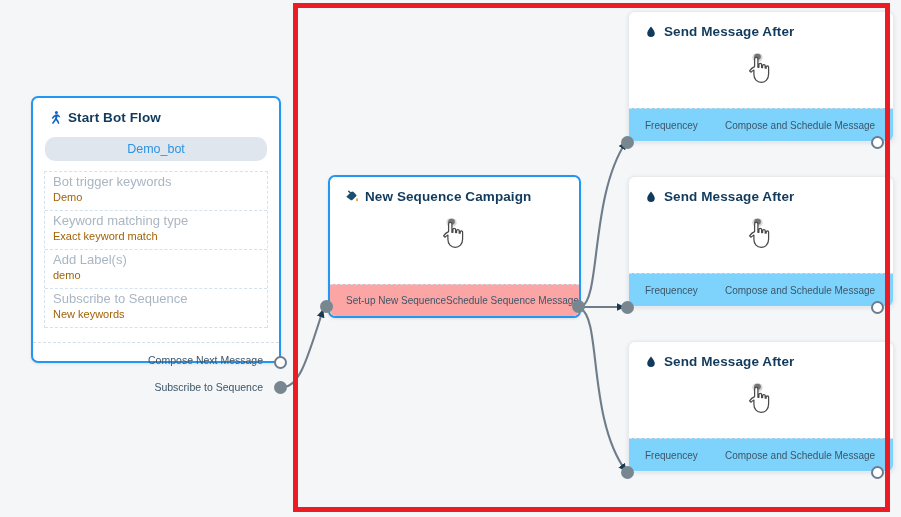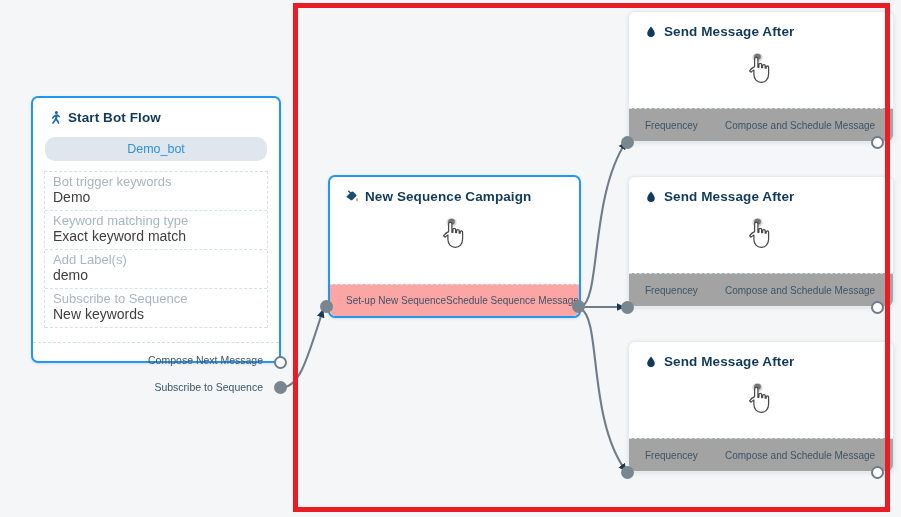--- a/index.html
+++ b/index.html
@@ -76,21 +76,21 @@
     border-bottom:none;
   }
   .field{
     border-bottom:1px dashed #d5e2ee;
     padding:2px 8px 4px 8px;
   }
   .field .lbl{
     font-size:13px;color:#a9b6c2;line-height:15px;white-space:nowrap;
   }
   .field .val{
-    font-size:14px;color:#404040;line-height:17px;white-space:nowrap;
+    font-size:11px;color:#a16207;line-height:17px;white-space:nowrap;
   }
   .footer-divider{
     position:absolute;left:0;right:0;
     border-top:1px dashed #d5dde6;
   }
   .port-row{
     position:absolute;
     right:16px;
     display:flex;align-items:center;
     font-size:10.5px;color:#3e5567;
@@ -115,21 +115,21 @@
   .cursor-art{
     margin:8px auto 0 auto;
     width:44px;height:44px;
     display:block;
   }
   .node-foot{
     position:absolute;
     left:0;right:0;bottom:0;
     height:31px;
     border-top:1px dashed #d5dde6;
-    background:#a3a3a3;
+    background:#7dd3fc;
     border-radius:0 0 6px 6px;
     display:flex;align-items:center;
     font-size:10px;color:#3e5567;
   }
   #seq-node .node-foot{background:#fca5a5;}
   .foot-a{position:absolute;left:16px;white-space:nowrap;}
   .foot-b{position:absolute;white-space:nowrap;}
 
   
   .msg-node{left:628px;width:266px;height:131px;}

